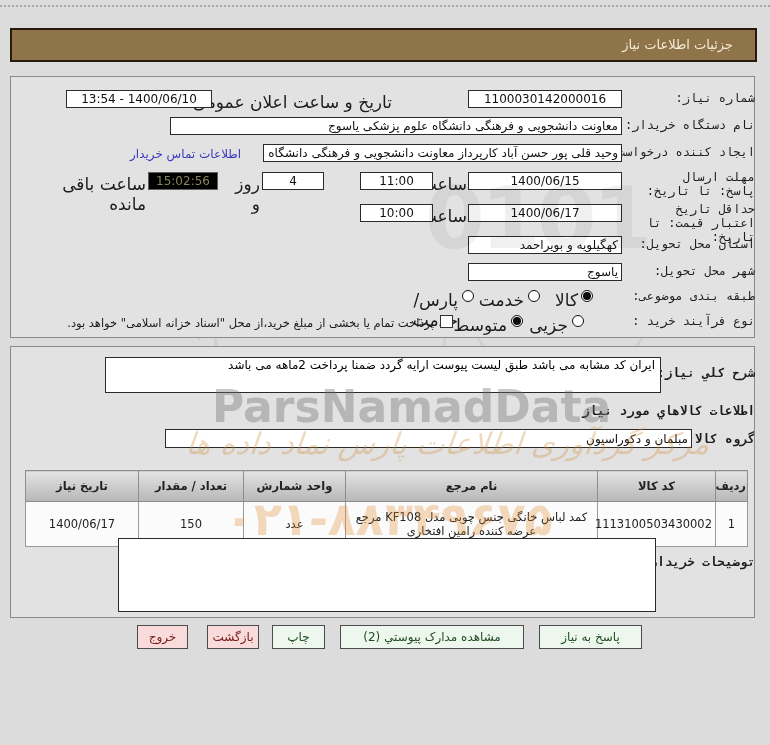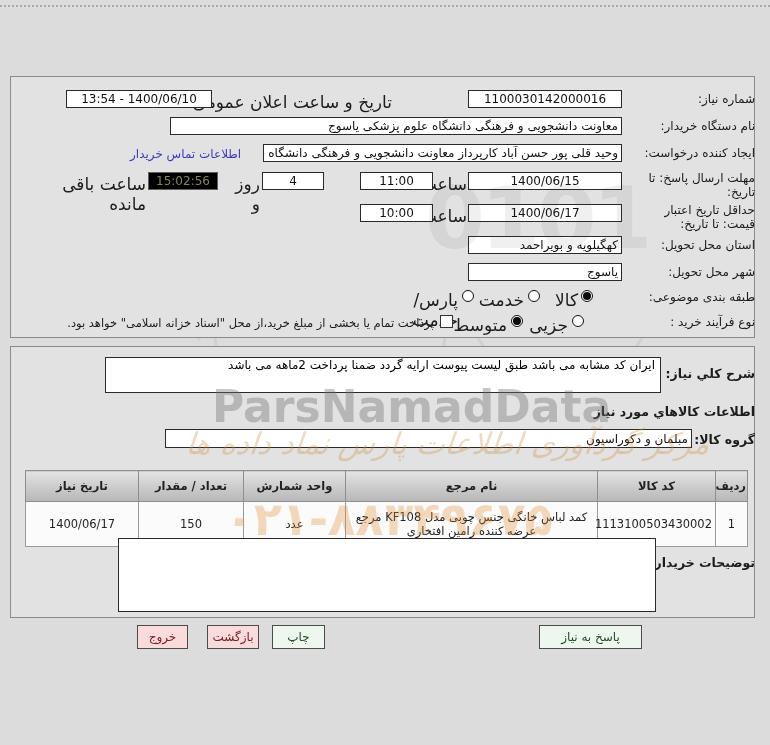--- a/index.html
+++ b/index.html
@@ -5,21 +5,21 @@
   html,body{margin:0;padding:0;background:#d9d9d9;}
   #screen{position:relative;width:770px;height:745px;background:#dcdcdc;overflow:hidden;
           font-family:"DejaVu Sans",sans-serif;direction:rtl;}
   .abs{position:absolute;box-sizing:border-box;}
   #top-divider{left:0;top:5px;width:770px;height:0;border-top:2px dotted #a9a9a9;z-index:2;}
   #title-bar{left:10px;top:28px;width:747px;height:34px;background:#8f7349;border:2px solid #27190b;
              color:#f3ecd6;font-size:13px;line-height:29px;padding-right:22px;z-index:2;}
   .panel{border:1px solid #8a8a8a;background:#e2e2e2;z-index:1;}
   #panel-form{left:10px;top:76px;width:745px;height:262px;}
   #panel-need{left:10px;top:346px;width:745px;height:272px;}
-  .flabel{position:absolute;right:15px;text-align:right;font-size:12px;color:#1c1c1c;z-index:2;line-height:14px;}
+  .flabel{position:absolute;right:15px;text-align:right;font-size:12px;color:#1c1c1c;z-index:2;line-height:14px;font-family:Liberation Mono, monospace;}
   .slabel{position:absolute;text-align:right;font-size:17px;color:#1c1c1c;z-index:2;}
   .bold{font-weight:bold;font-size:12.5px;}
   .tbox{position:absolute;height:18px;background:#fff;border:1px solid #2a2a2a;font-size:12px;
         font-family:"DejaVu Sans",sans-serif;color:#111;padding:0 3px;z-index:2;box-sizing:border-box;}
   .ctr{text-align:center;}
   .rgt{text-align:right;direction:rtl;}
   input.tbox{outline:none;}
   #countdown-box{background:#000000;color:#85855a;border:1px solid #5e5e5e;}
   #contact-link{position:absolute;left:130px;top:147px;width:132px;font-size:12px;color:#3a3abf;
                 text-align:left;z-index:2;cursor:pointer;}
@@ -49,20 +49,21 @@
   #wm-phone{left:225px;top:492px;font-size:46px;font-weight:bold;color:rgba(225,140,50,0.32);transform:skewX(-4deg);}
   #wm-shapes{left:0;top:0;z-index:0;}
 </style>
 </head>
 <body>
 
 <div id="screen">
 
   <div id="top-divider" class="abs"></div>
 
+  <div id="title-bar" class="abs">جزئیات اطلاعات نیاز</div>
 
   <svg id="wm-shapes" class="wm" width="770" height="745">
     <line x1="36" y1="80" x2="36" y2="336" stroke="rgba(0,0,0,0.14)" stroke-width="1"></line>
     <circle cx="330" cy="330" r="115" fill="none" stroke="rgba(0,0,0,0.05)" stroke-width="3"></circle>
     <circle cx="560" cy="290" r="95" fill="none" stroke="rgba(0,0,0,0.05)" stroke-width="3"></circle>
     <path d="M620 120 Q680 230 600 330" fill="none" stroke="rgba(0,0,0,0.05)" stroke-width="3"></path>
     <path d="M180 120 Q120 230 200 340" fill="none" stroke="rgba(0,0,0,0.05)" stroke-width="3"></path>
   </svg>
 
   <div id="panel-form" class="abs panel"></div>
@@ -151,20 +152,21 @@
         <td>150</td>
         <td>1400/06/17</td>
       </tr>
     </tbody>
   </table>
 
   <div class="flabel bold" style="top:556px">توضیحات خریدار:</div>
   <textarea id="notes-area" class="abs" readonly="" style=""></textarea>
 
   <button class="btn btn-green" style="left:539px;width:103px">پاسخ به نیاز</button>
+  <button class="btn btn-green" style="left:340px;width:184px">مشاهده مدارک پیوستي (2)</button>
   <button class="btn btn-green" style="left:272px;width:53px">چاپ</button>
   <button class="btn btn-pink" style="left:207px;width:52px">بازگشت</button>
   <button class="btn btn-pink" style="left:137px;width:51px">خروج</button>
 
   <div id="wm-logo" class="wm">0101
 </div>
   <div id="wm-brand" class="wm">ParsNamadData</div>
   <div id="wm-callig" class="wm">مرکز گردآوری اطلاعات پارس نماد داده ها</div>
   <div id="wm-phone" class="wm">۰۲۱-۸۸۳۴۹۶۷۵</div>
 

